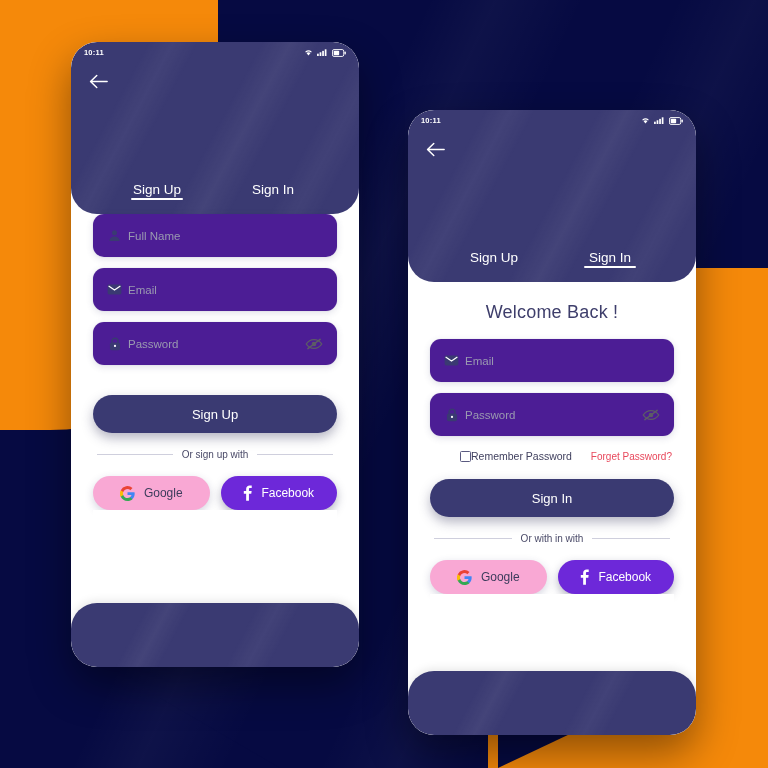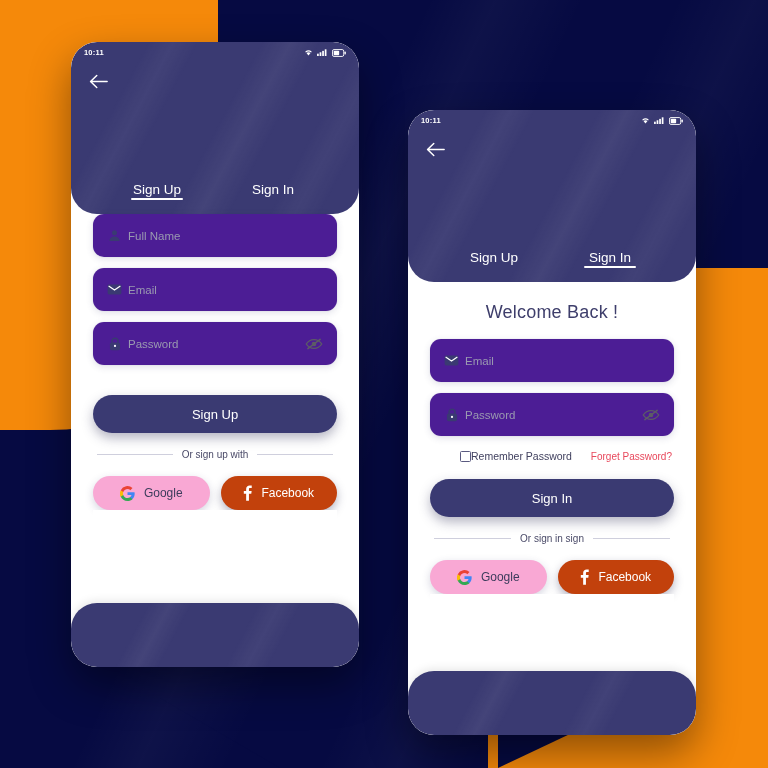--- a/index.html
+++ b/index.html
@@ -223,21 +223,21 @@
     cursor: pointer;
     border: none;
     font-family: inherit;
   }
   .social-google {
     background: #f9a8d4;
     color: #3c3c5c;
     box-shadow: 0 3px 9px rgba(60,60,110,.22);
   }
   .social-facebook {
-    background: #c2410c;
+    background: #6d28d9;
     color: #fff;
     box-shadow: 0 4px 10px rgba(40,40,80,.35);
   }
   .social-btn svg { display: block; flex: 0 0 auto; }
 
   .phone-footer {
     flex: 0 0 auto;
     height: 64px;
     margin: 0 0 0 0;
     background: #3a3a72;
@@ -461,21 +461,21 @@
       </div>
       <span class="forgot">Forget Password?</span>
     </div>
 
     <button class="primary-btn btn-gap-signin">
       <span>Sign In</span>
     </button>
 
     <div class="divider">
       <span class="divider-line"></span>
-      <span class="divider-text">Or sign in sign</span>
+      <span class="divider-text">Or with in with</span>
       <span class="divider-line"></span>
     </div>
 
     <div class="social-row">
       <button class="social-btn social-google">
         <svg width="15" height="15" viewBox="0 0 18 18">
           <path d="M17.6 9.2c0-.6-.05-1.2-.16-1.8H9v3.4h4.8a4.1 4.1 0 0 1-1.8 2.7v2.2h2.9c1.7-1.6 2.7-3.9 2.7-6.5Z" fill="#4285F4"></path>
           <path d="M9 18c2.4 0 4.5-.8 6-2.2l-2.9-2.2c-.8.55-1.85.88-3.1.88-2.4 0-4.4-1.6-5.1-3.78H.9v2.3A9 9 0 0 0 9 18Z" fill="#34A853"></path>
           <path d="M3.9 10.7a5.4 5.4 0 0 1 0-3.4V5H.9a9 9 0 0 0 0 8l3-2.3Z" fill="#FBBC05"></path>
           <path d="M9 3.6c1.32 0 2.5.45 3.44 1.35l2.57-2.57A9 9 0 0 0 .9 5l3 2.3C4.6 5.2 6.6 3.6 9 3.6Z" fill="#EA4335"></path>

